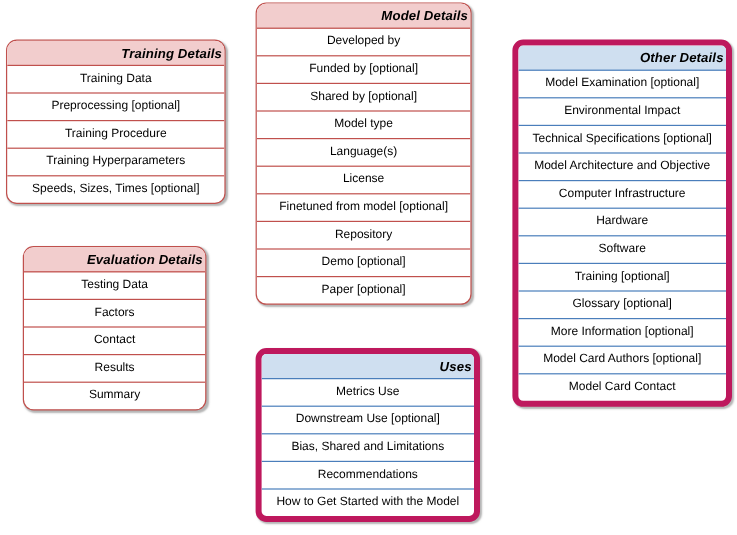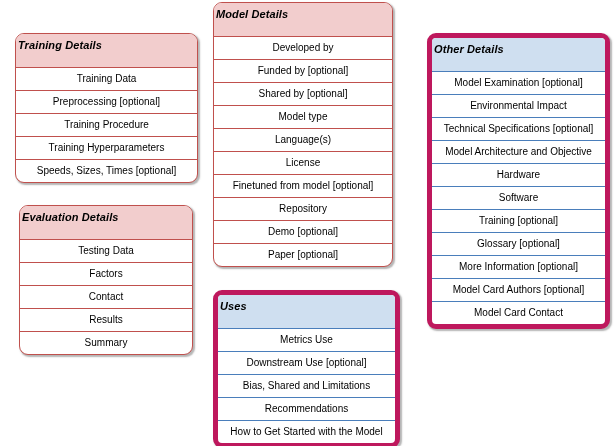--- a/index.html
+++ b/index.html
@@ -29,26 +29,26 @@
   }
   .card.red {
     border: 1px solid #c0504d;
   }
   .card.blue {
     border: 5px solid #be185d;
   }
   .card-header {
     box-sizing: border-box;
     width: 100%;
-    text-align: left;
+    text-align: right;
     font-weight: bold;
     font-style: italic;
     font-size: 11px;
     line-height: 12px;
-    padding: 5px 2px 16px 2px;
+    padding: 5px 2px 3px 2px;
     color: #000000;
     letter-spacing: 0.1px;
   }
   .card.red .card-header {
     background: #f2cdcd;
     border-bottom: 1px solid #c0504d;
   }
   .card.blue .card-header {
     background: #cfdff0;
     border-bottom: 1px solid #4a7ebb;
@@ -67,22 +67,22 @@
     border-bottom: 1px solid #c0504d;
   }
   .card.blue .card-row {
     border-bottom: 1px solid #4a7ebb;
   }
   .card .card-row:last-child {
     border-bottom: none;
   }
 
   
-  #card-training   { left: 15px;   top: 33px;  width: 183px; }
-  #card-evaluation { left: 19px;  top: 205px; width: 174px; }
+  #card-training   { left: 5px;   top: 33px;  width: 183px; }
+  #card-evaluation { left: 19px;  top: 205px; width: 153px; }
   #card-model      { left: 213px; top: 2px;   width: 180px; }
   #card-uses       { left: 213px; top: 290px; width: 187px; }
   #card-other      { left: 427px; top: 33px;  width: 183px; }
 </style>
 </head>
 <body>
 
 <div id="canvas">
 
   <div class="card red" id="card-training">
@@ -134,20 +134,21 @@
       </div>
   </div>
 
   <div class="card blue" id="card-other">
     <div class="card-header">Other Details</div>
     <div>
         <div class="card-row">Model Examination [optional]</div>
         <div class="card-row">Environmental Impact</div>
         <div class="card-row">Technical Specifications [optional]</div>
         <div class="card-row">Model Architecture and Objective</div>
+        <div class="card-row">Computer Infrastructure</div>
         <div class="card-row">Hardware</div>
         <div class="card-row">Software</div>
         <div class="card-row">Training [optional]</div>
         <div class="card-row">Glossary [optional]</div>
         <div class="card-row">More Information [optional]</div>
         <div class="card-row">Model Card Authors [optional]</div>
         <div class="card-row">Model Card Contact</div>
       </div>
   </div>
 

